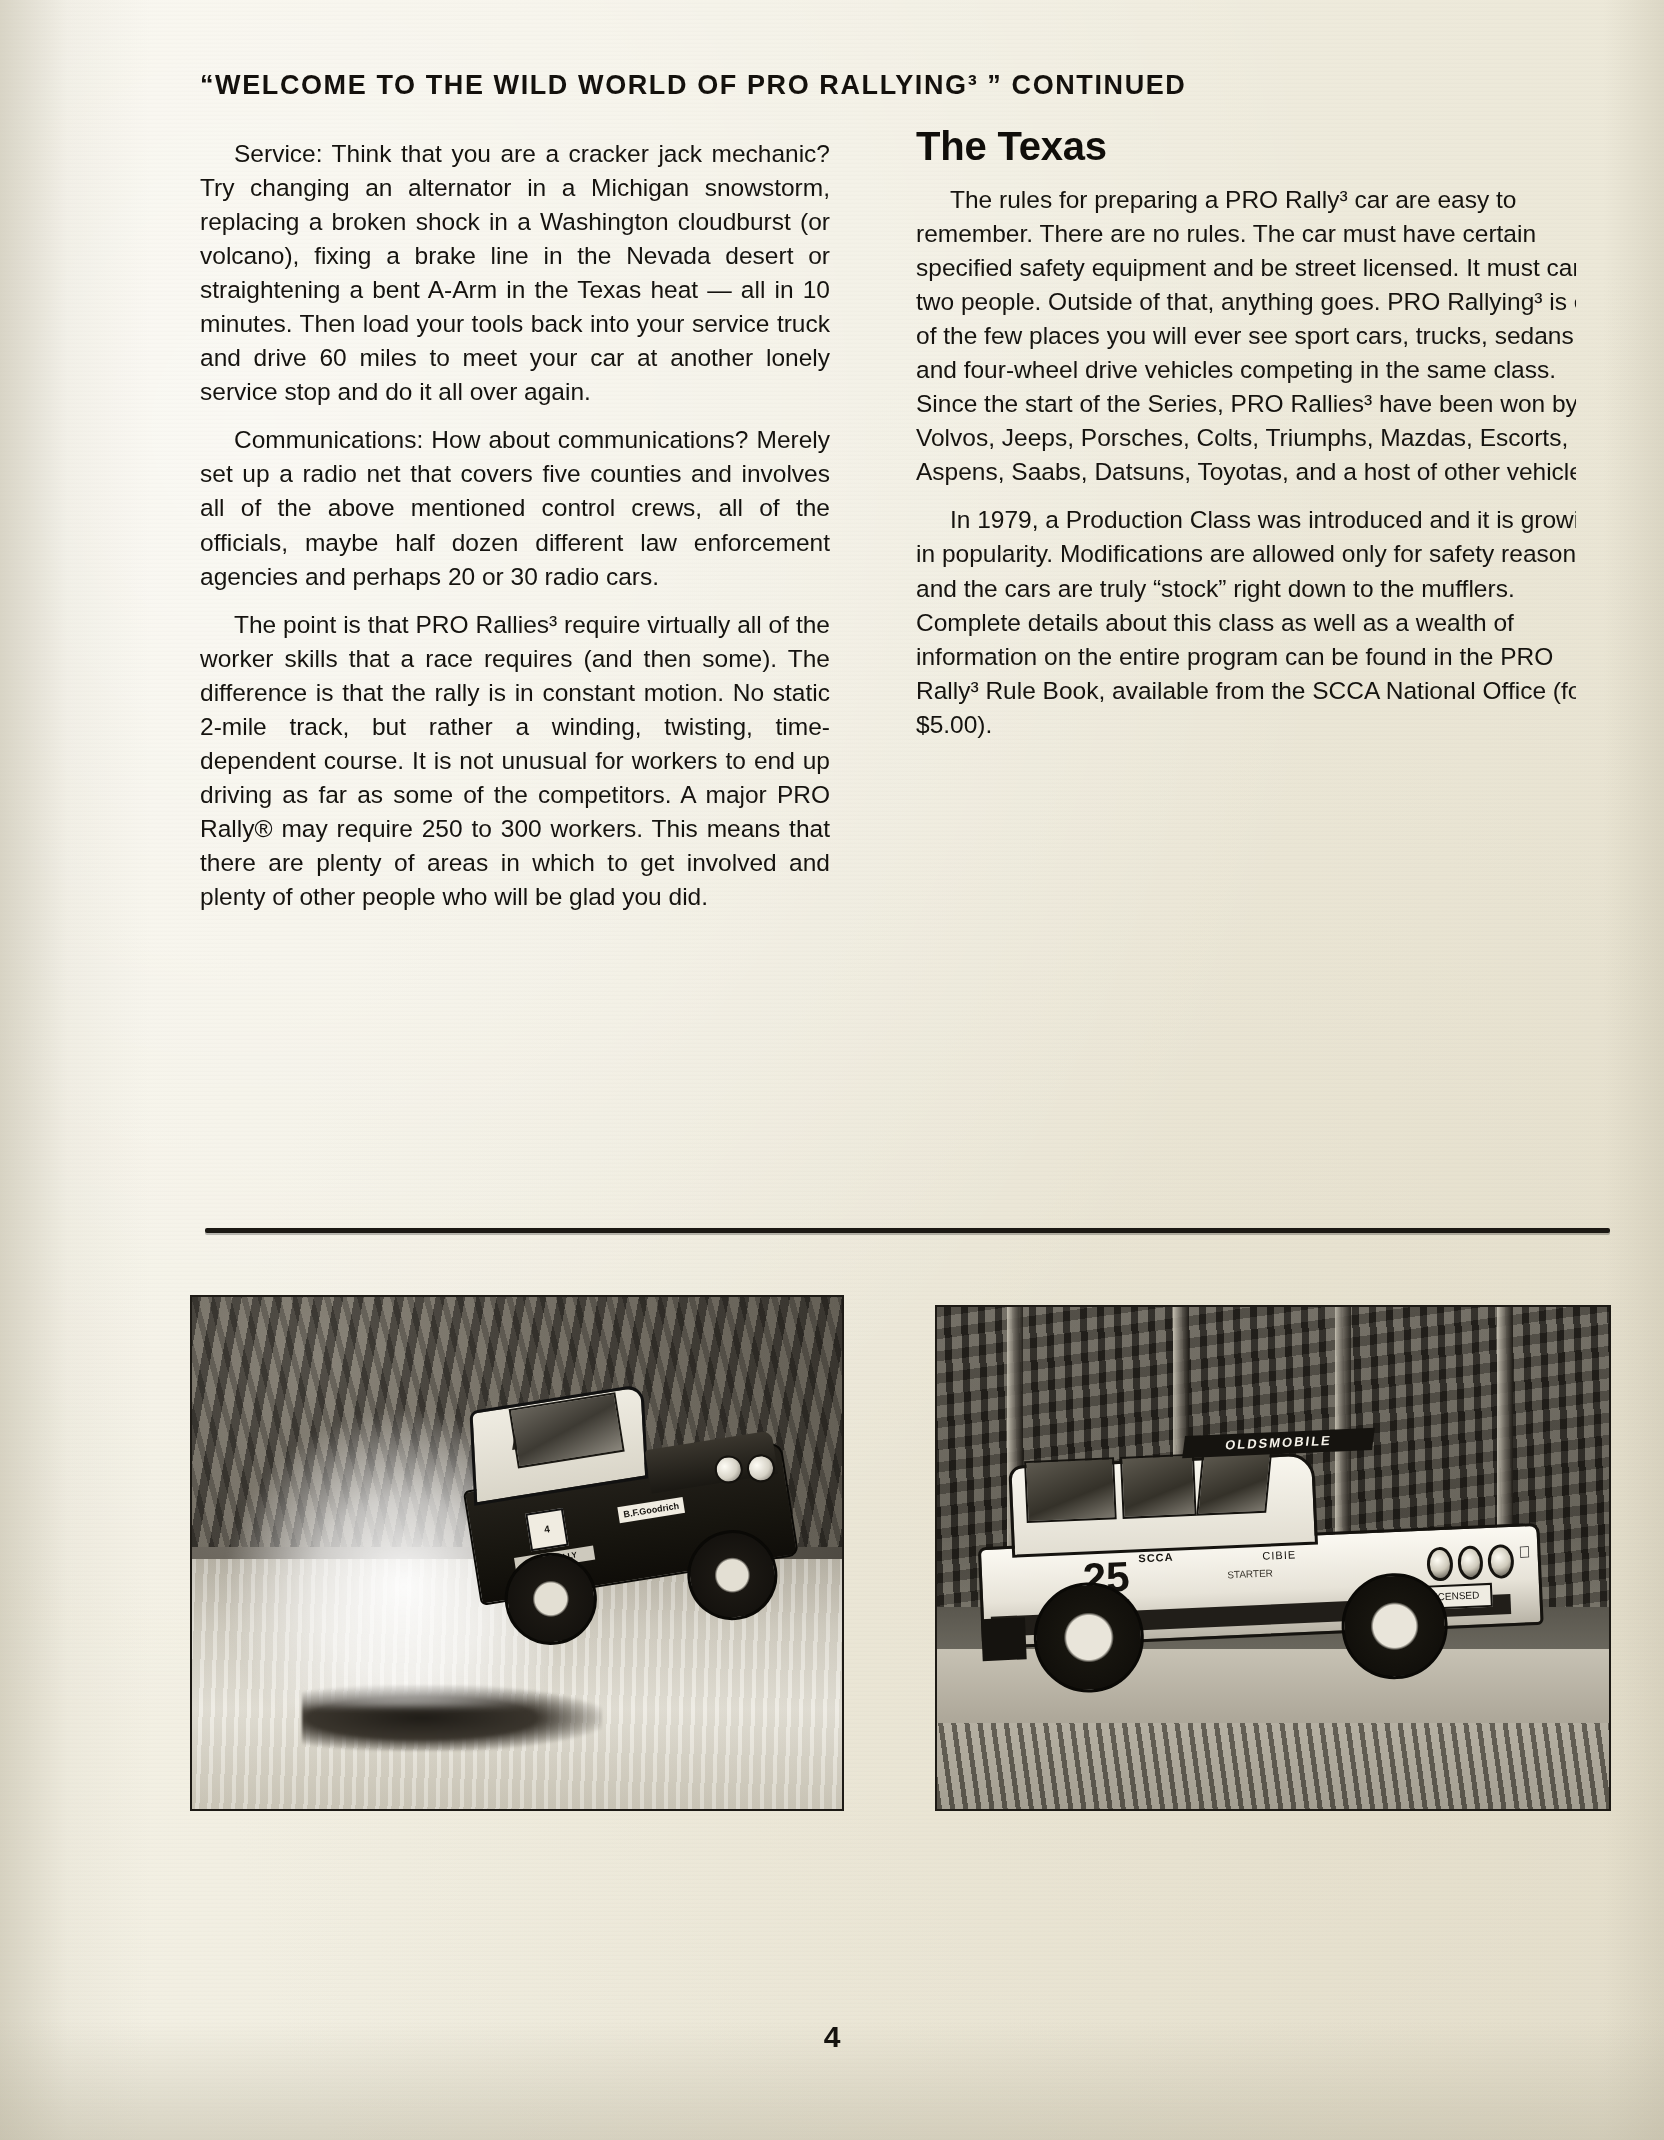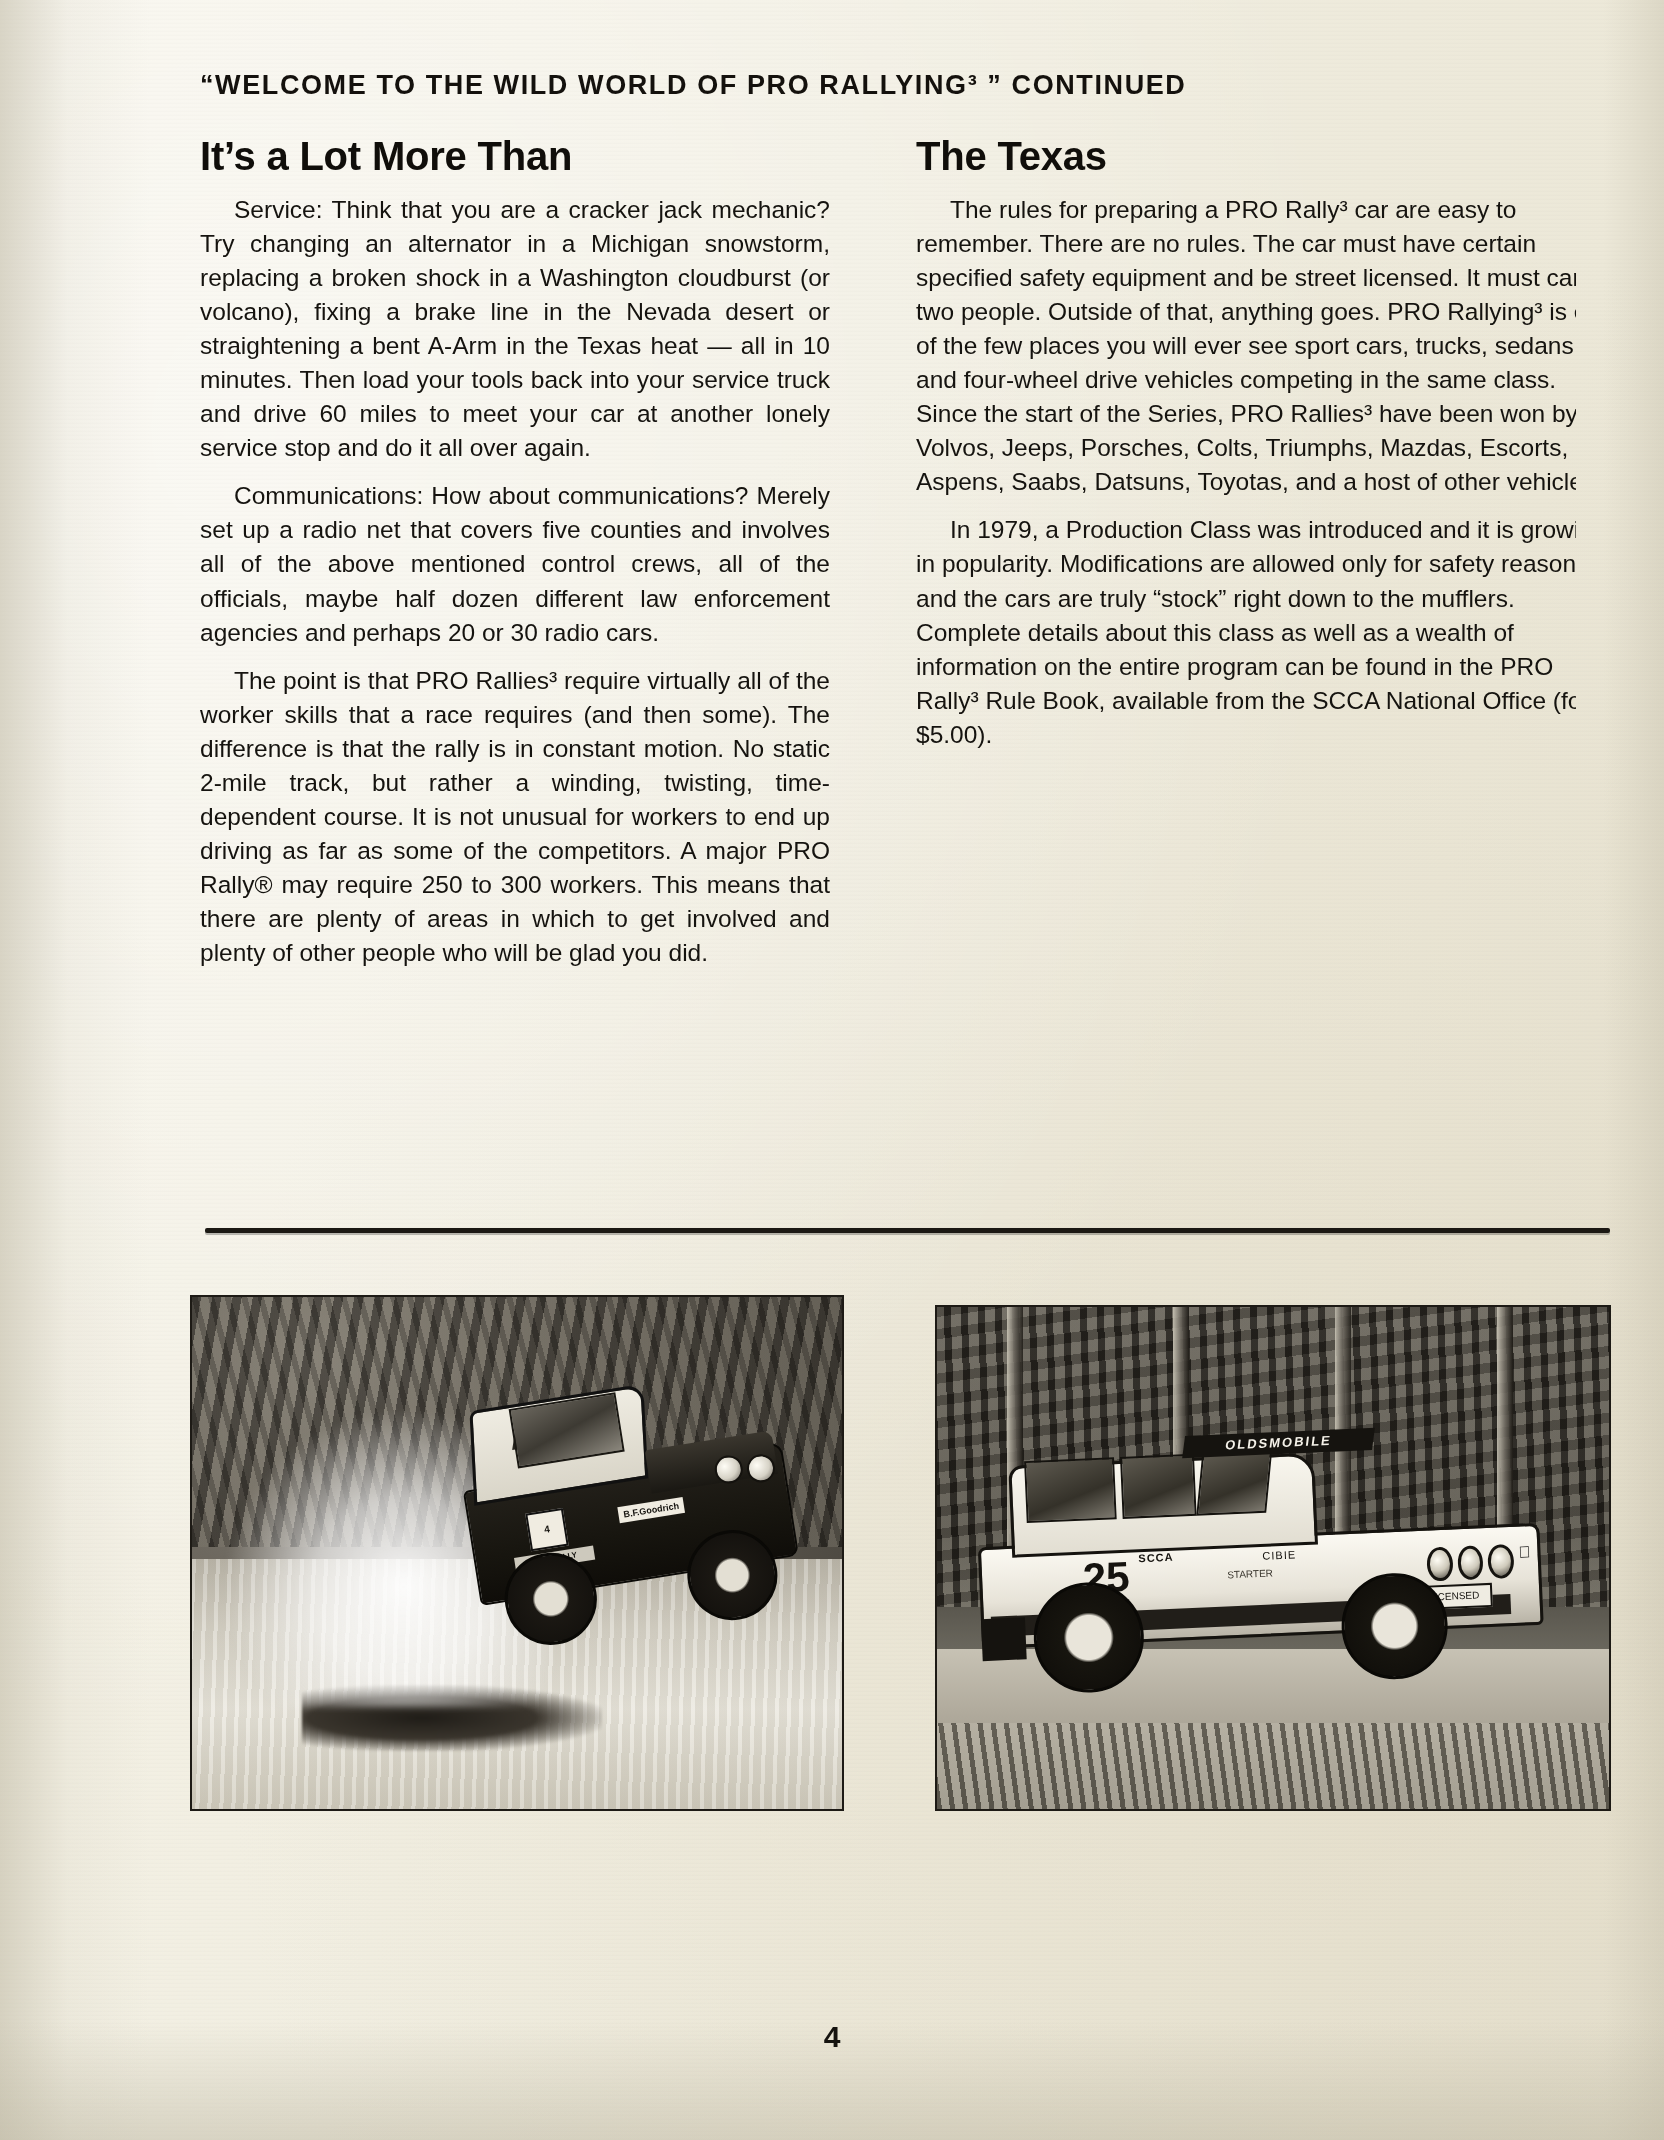--- a/index.html
+++ b/index.html
@@ -57,21 +57,21 @@
     top: 70px;
     width: 1420px;
   }
 
   .kicker {
     font-size: 27px;
     font-weight: bold;
     letter-spacing: 1.6px;
     color: #14110d;
     white-space: nowrap;
-    margin-bottom: 32px;
+    margin-bottom: 22px;
     font-family: "Liberation Sans", sans-serif;
   }
 
   .columns {
     display: flex;
     gap: 86px;
     align-items: flex-start;
   }
   .col {
     width: 630px;
@@ -354,21 +354,20 @@
   <div class="edge-shadow-bottom"></div>
 
   <div class="content">
 
     <div class="kicker">“WELCOME TO THE WILD WORLD OF PRO RALLYING³ ” CONTINUED</div>
 
     <div class="columns">
 
       <div class="col left">
         <h2 class="headline">
-          <span class="l1">It’s a Lot More Than</span>
         </h2>
         <p class="body">Service: Think that you are a cracker jack mechanic? Try changing an alternator in a Michigan snowstorm, replacing a broken shock in a Washington cloudburst (or volcano), fixing a brake line in the Nevada desert or straightening a bent A-Arm in the Texas heat — all in 10 minutes. Then load your tools back into your service truck and drive 60 miles to meet your car at another lonely service stop and do it all over again.</p>
         <p class="body">Communications: How about communications? Merely set up a radio net that covers five counties and involves all of the above mentioned control crews, all of the officials, maybe half dozen different law enforcement agencies and perhaps 20 or 30 radio cars.</p>
         <p class="body">The point is that PRO Rallies³ require virtually all of the worker skills that a race requires (and then some). The difference is that the rally is in constant motion. No static 2-mile track, but rather a winding, twisting, time-dependent course. It is not unusual for workers to end up driving as far as some of the competitors. A major PRO Rally® may require 250 to 300 workers. This means that there are plenty of areas in which to get involved and plenty of other people who will be glad you did.</p>
       </div>
 
       <div class="col right">
         <h2 class="headline">The Texas</h2>
         <p class="body">The rules for preparing a PRO Rally³ car are easy to remember. There are no rules. The car must have certain specified safety equipment and be street licensed. It must carry two people. Outside of that, anything goes. PRO Rallying³ is one of the few places you will ever see sport cars, trucks, sedans, and four-wheel drive vehicles competing in the same class. Since the start of the Series, PRO Rallies³ have been won by Volvos, Jeeps, Porsches, Colts, Triumphs, Mazdas, Escorts, Aspens, Saabs, Datsuns, Toyotas, and a host of other vehicles.</p>
         <p class="body">In 1979, a Production Class was introduced and it is growing in popularity. Modifications are allowed only for safety reasons and the cars are truly “stock” right down to the mufflers. Complete details about this class as well as a wealth of information on the entire program can be found in the PRO Rally³ Rule Book, available from the SCCA National Office (for $5.00).</p>

